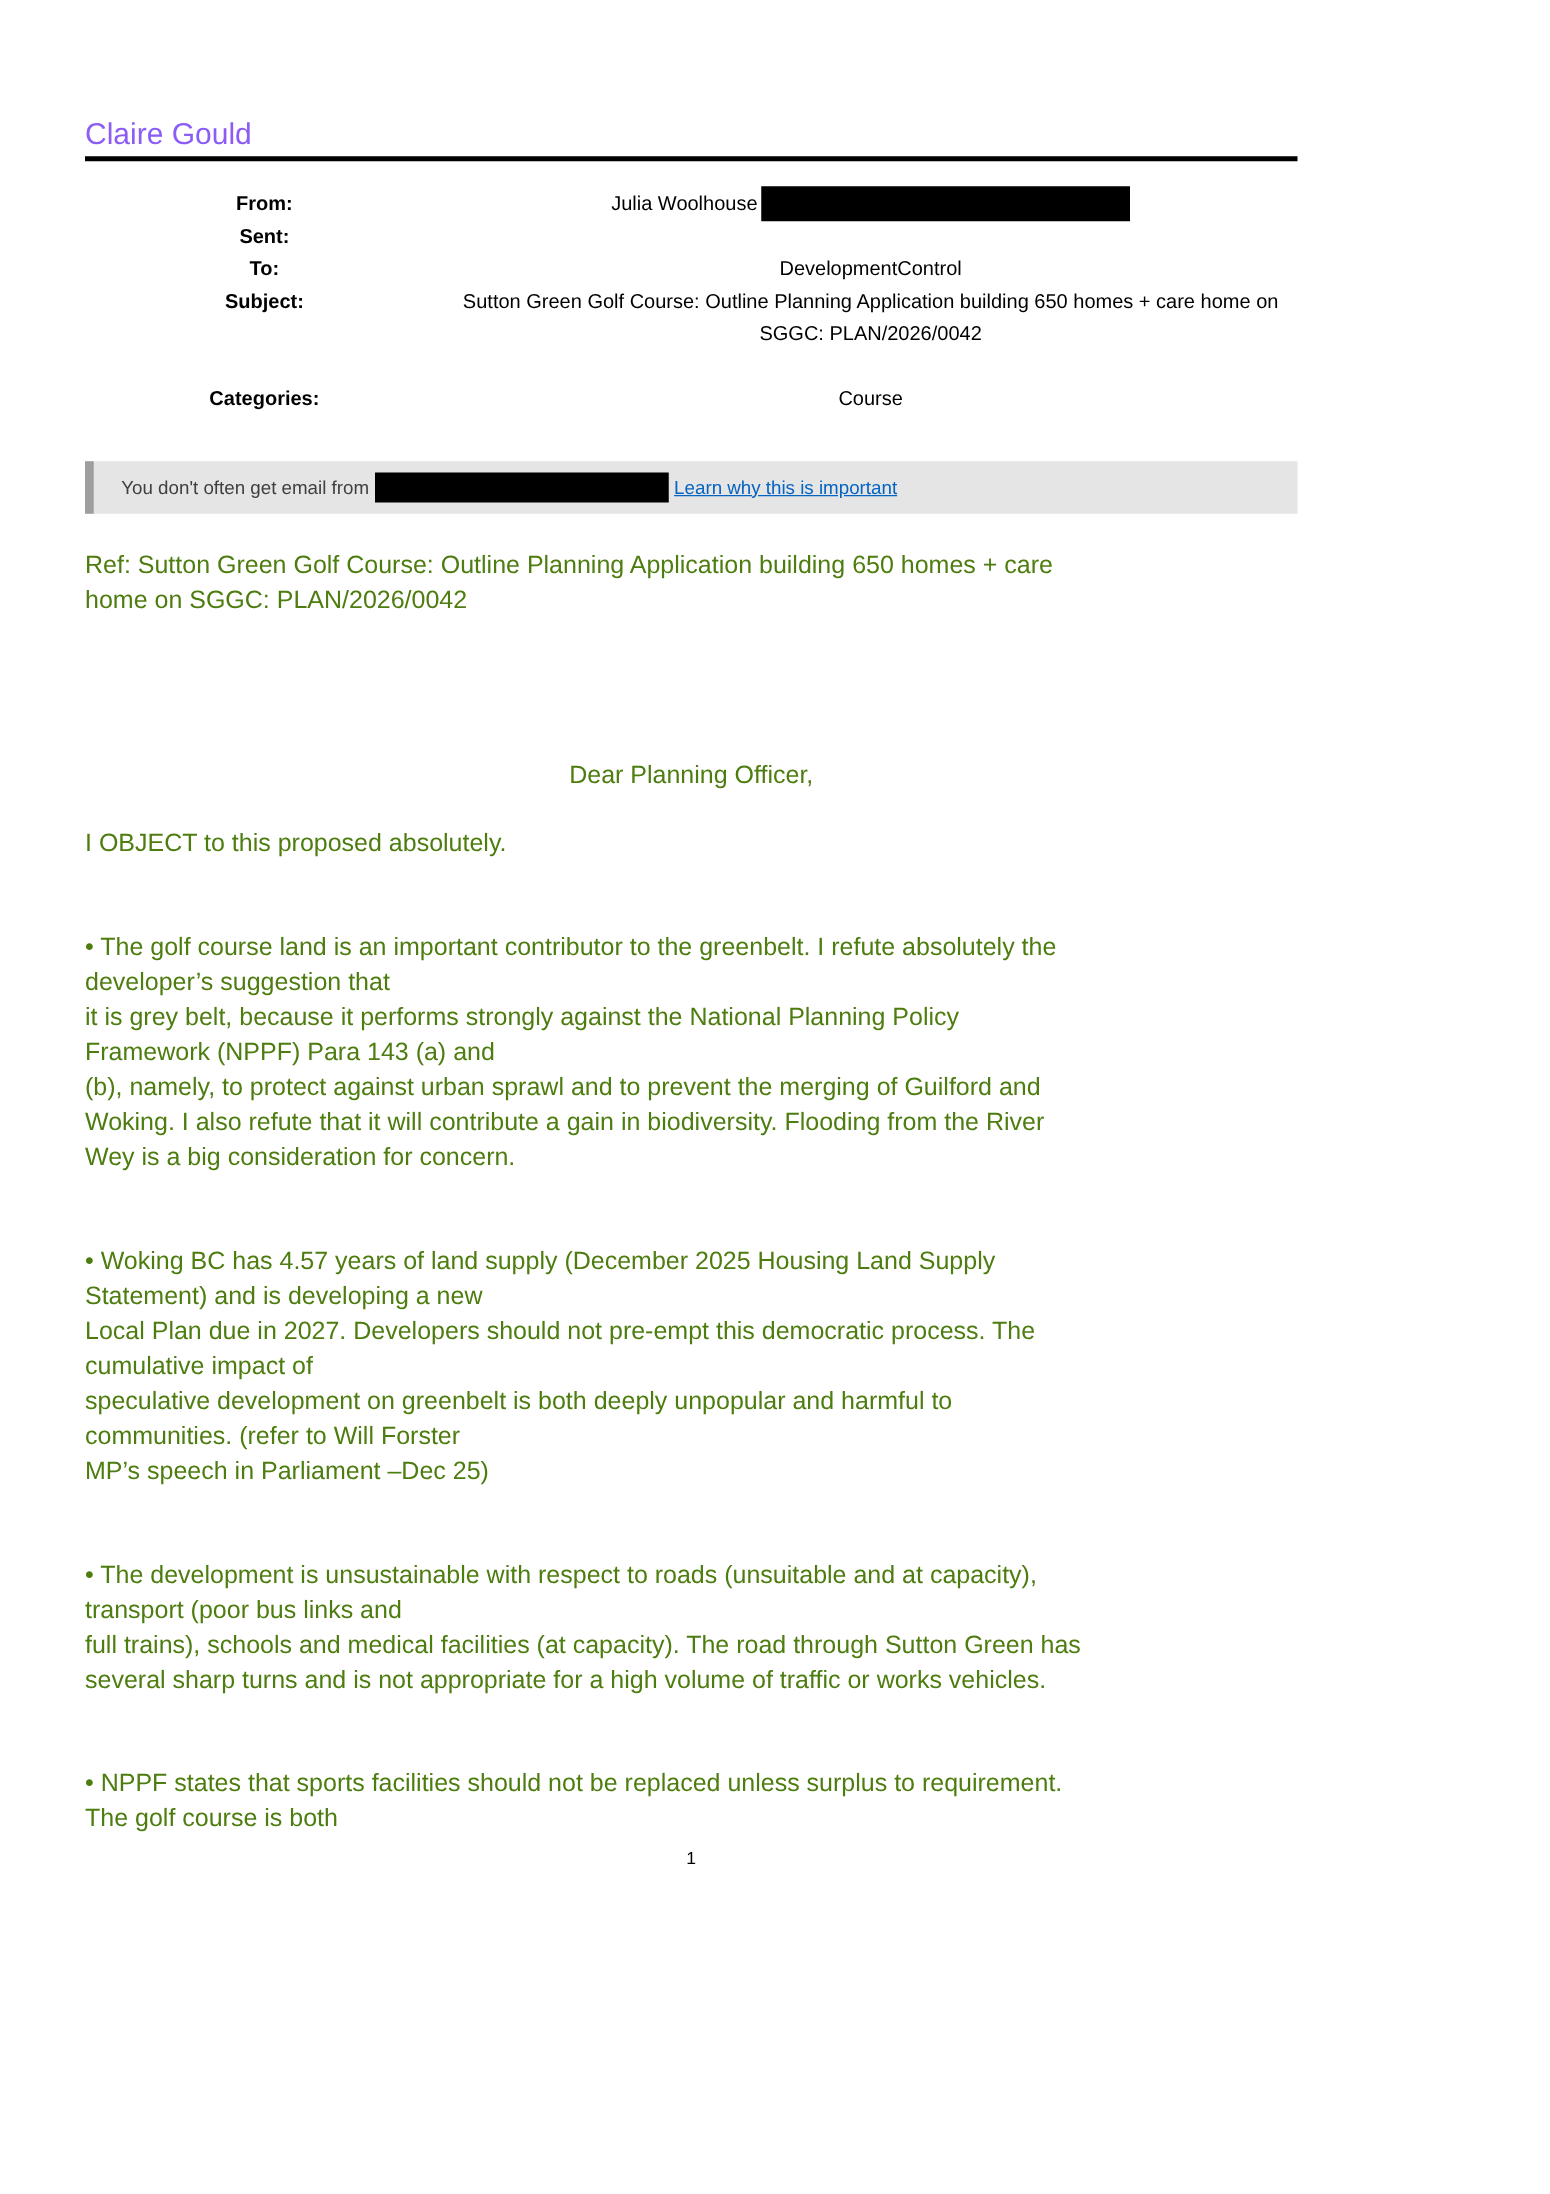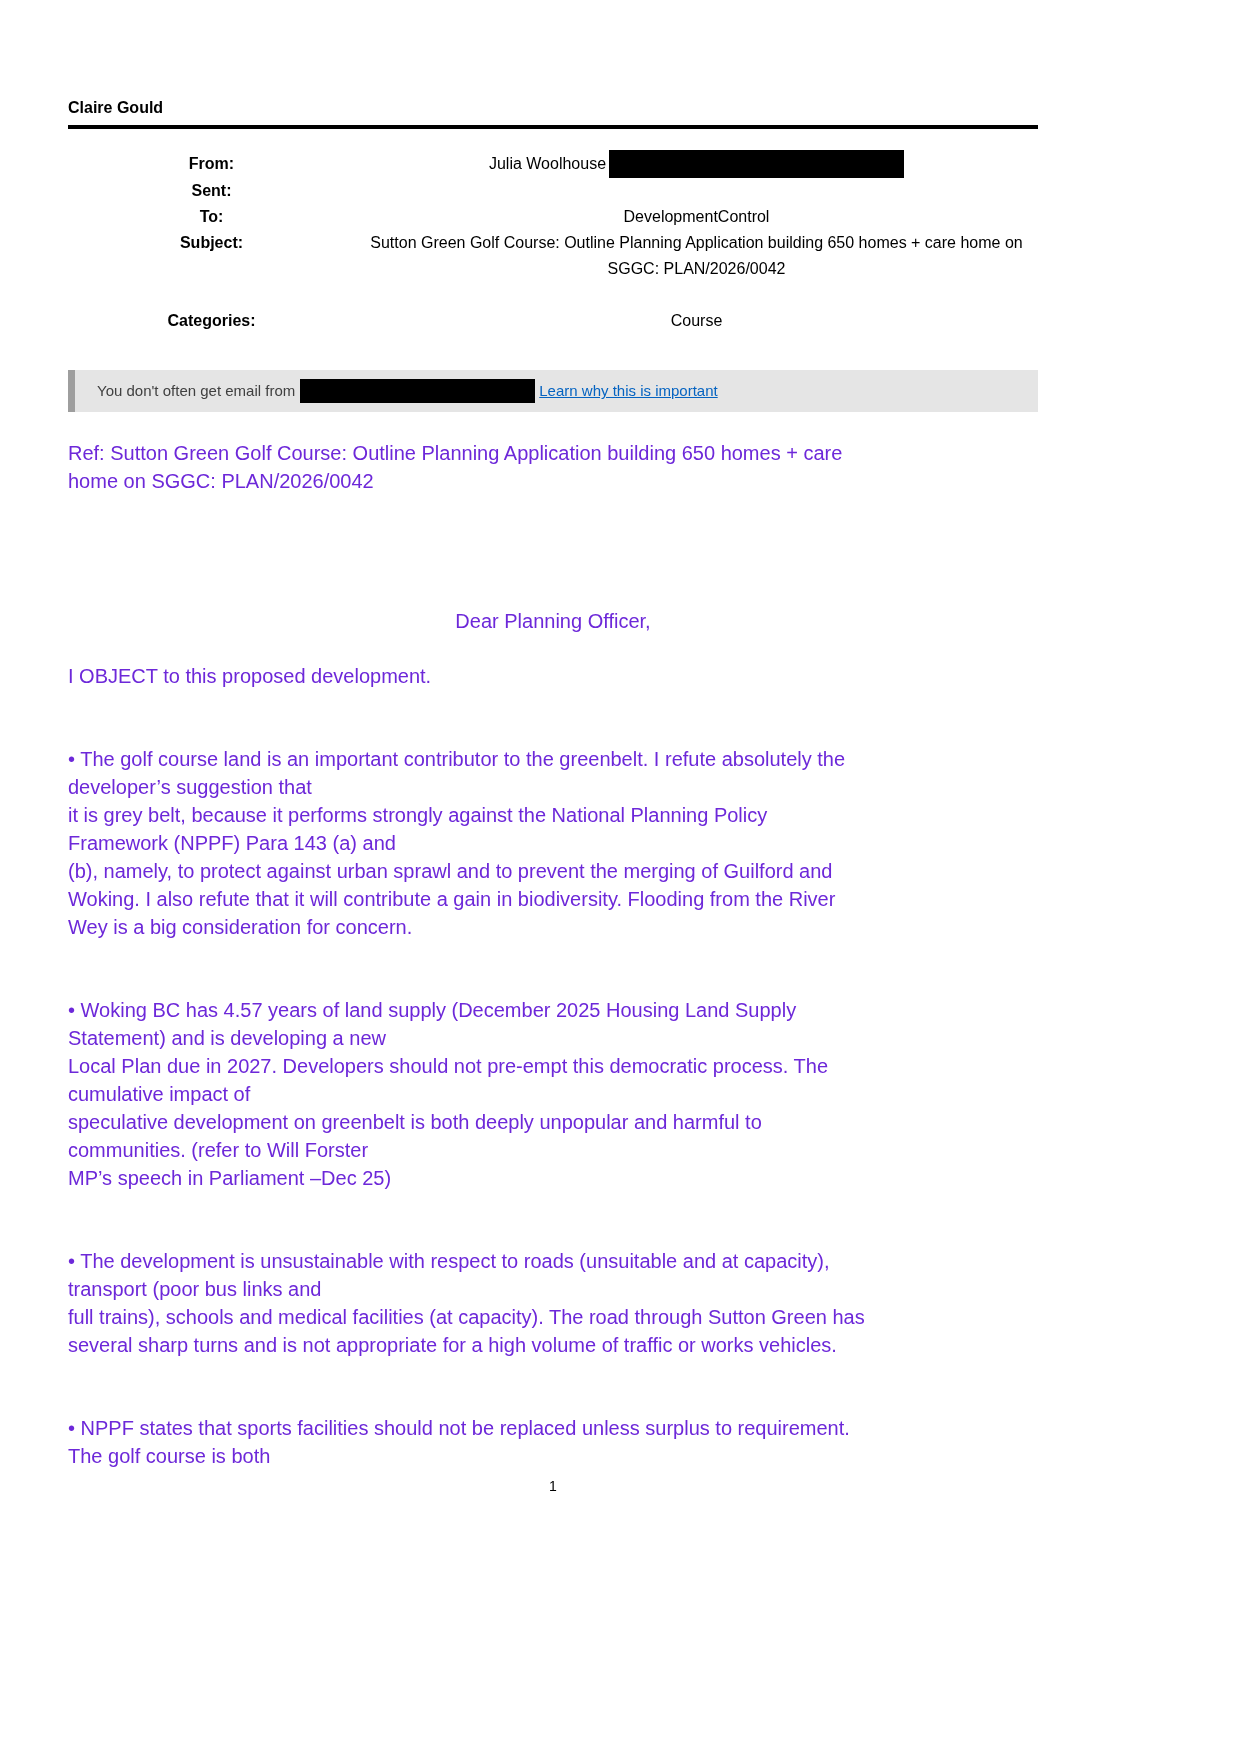--- a/index.html
+++ b/index.html
@@ -16,24 +16,24 @@
 
   .content {
     position: absolute;
     left: 68px;
     top: 0;
     width: 970px;
     padding-top: 95px;
   }
 
   .recipient {
-    font-size: 16px;
+    font-size: 24px;
     line-height: 26px;
-    font-weight: bold;
-    color: #000000;
+    font-weight: normal;
+    color: #8b5cf6;
   }
 
   .header-rule {
     margin-top: 4px;
     height: 4px;
     background: #000000;
     width: 100%;
   }
 
   .meta {
@@ -84,21 +84,21 @@
     color: #0563C1;
     text-decoration: underline;
     cursor: pointer;
     margin-left: 4px;
   }
 
   .body-text {
     margin-top: 27px;
     font-size: 20px;
     line-height: 28px;
-    color: #6d28d9;
+    color: #4d7c0f;
   }
   .para { white-space: pre; }
   .para.ref { margin-bottom: 112px; }
   .para.salutation { margin-bottom: 27px; text-align: center; }
   .para.objection { margin-bottom: 55px; }
   .para.bullet { margin-bottom: 55px; }
   .para.bullet.last { margin-bottom: 12px; }
 
   .footer {
     position: absolute;
@@ -146,21 +146,21 @@
     <div class="banner">
       <span class="banner-text">You don't often get email from</span>
       <span class="redaction banner-redaction"></span>
       <a class="banner-link">Learn why this is important</a>
     </div>
 
     <div class="body-text">
       <p class="para ref">Ref: Sutton Green Golf Course: Outline Planning Application building 650 homes + care
 home on SGGC: PLAN/2026/0042</p>
       <p class="para salutation">Dear Planning Officer,</p>
-      <p class="para objection">I OBJECT to this proposed development.</p>
+      <p class="para objection">I OBJECT to this proposed absolutely.</p>
       <p class="para bullet">• The golf course land is an important contributor to the greenbelt. I refute absolutely the
 developer’s suggestion that
 it is grey belt, because it performs strongly against the National Planning Policy
 Framework (NPPF) Para 143 (a) and
 (b), namely, to protect against urban sprawl and to prevent the merging of Guilford and
 Woking. I also refute that it will contribute a gain in biodiversity. Flooding from the River
 Wey is a big consideration for concern.</p>
       <p class="para bullet">• Woking BC has 4.57 years of land supply (December 2025 Housing Land Supply
 Statement) and is developing a new
 Local Plan due in 2027. Developers should not pre-empt this democratic process. The

